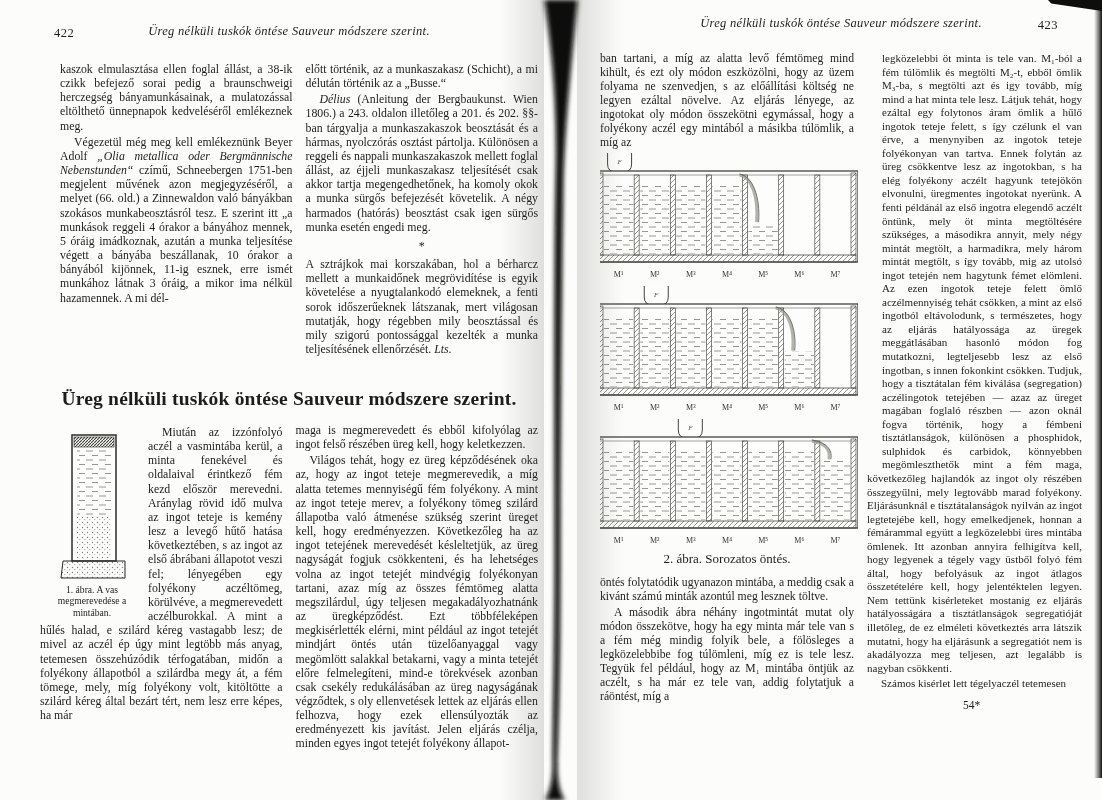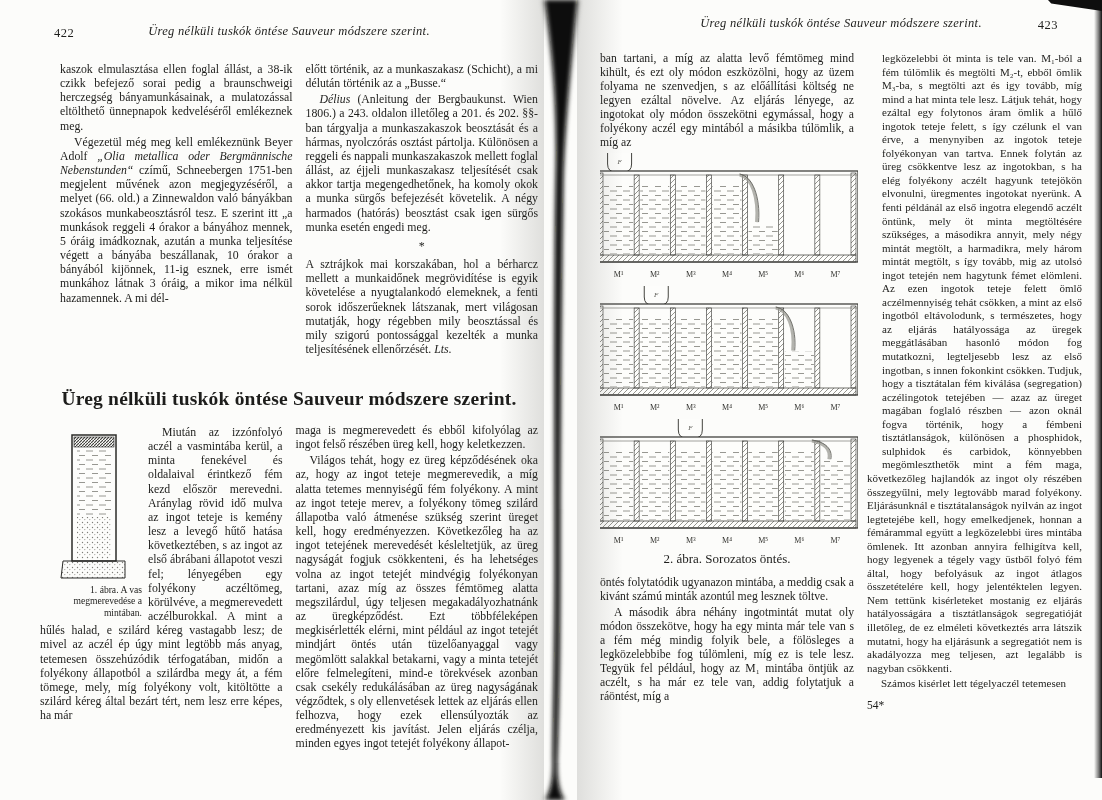--- a/index.html
+++ b/index.html
@@ -27,27 +27,27 @@
   p.noindent{text-indent:0;}
   p.sp{margin-top:2px;}
   .star{text-align:center;text-indent:0;margin:5px 0 4px;font-size:12px;}
   .sig-italic{}
   
   .section-title{text-align:center;font-size:19.5px;font-weight:bold;margin:18px 0 13px;
                  letter-spacing:.2px;}
   
   .fig1{float:left;width:100px;margin:8px 6px 0 2px;text-align:center;}
   .fig1 svg{display:block;margin:0 auto;}
-  .fig1-caption{font-size:9.6px;line-height:11.3px;margin-top:3px;text-indent:0;text-align:right;}
+  .fig1-caption{font-size:9.6px;line-height:11.3px;margin-top:3px;text-indent:0;text-align:center;}
   
   .diagram{margin:3px 0 0 -4px;width:262px;height:130px;}
   .fig2-caption{text-align:center;font-size:13px;margin:3px 0 10px;text-indent:0;}
   
   .overhang{float:left;width:15px;height:372px;margin-top:44px;}
-  .sig-mark{text-align:left;font-size:11.5px;margin-top:8px;padding-right:6px;text-indent:0;}
+  .sig-mark{text-align:center;font-size:11.5px;margin-top:8px;padding-right:6px;text-indent:0;}
   
   .gutter-svg{position:absolute;left:528px;top:0;pointer-events:none;}
   .gutter-fadeL{position:absolute;left:500px;top:0;width:44px;height:800px;pointer-events:none;
                 background:linear-gradient(to right,rgba(70,70,65,0),rgba(70,70,65,.16));}
   .gutter-fadeR{position:absolute;left:577px;top:0;width:46px;height:800px;pointer-events:none;
                 background:linear-gradient(to left,rgba(70,70,65,0),rgba(70,70,65,.16));}
   .book-edge{position:absolute;top:0;right:0;width:8px;height:778px;pointer-events:none;
              background:linear-gradient(to right,rgba(15,15,15,0),rgba(15,15,15,.5) 55%,#121212);}
   .corner-sliver{position:absolute;top:0;right:0;width:54px;height:11px;background:#0e0e0e;
                  clip-path:polygon(0 0,100% 0,100% 100%,6% 32%);pointer-events:none;}

